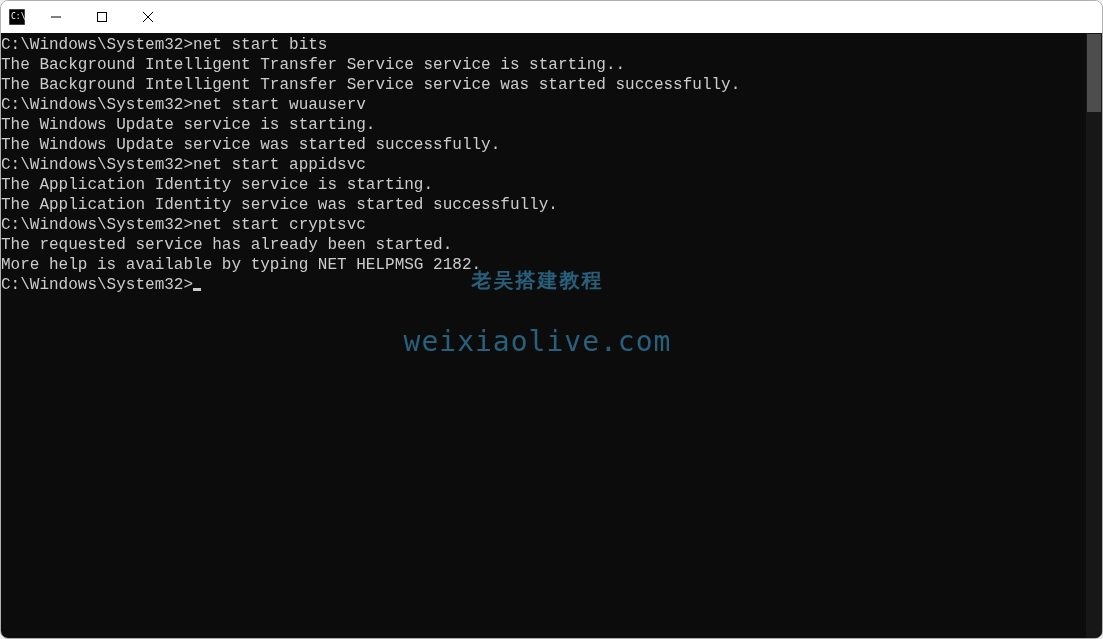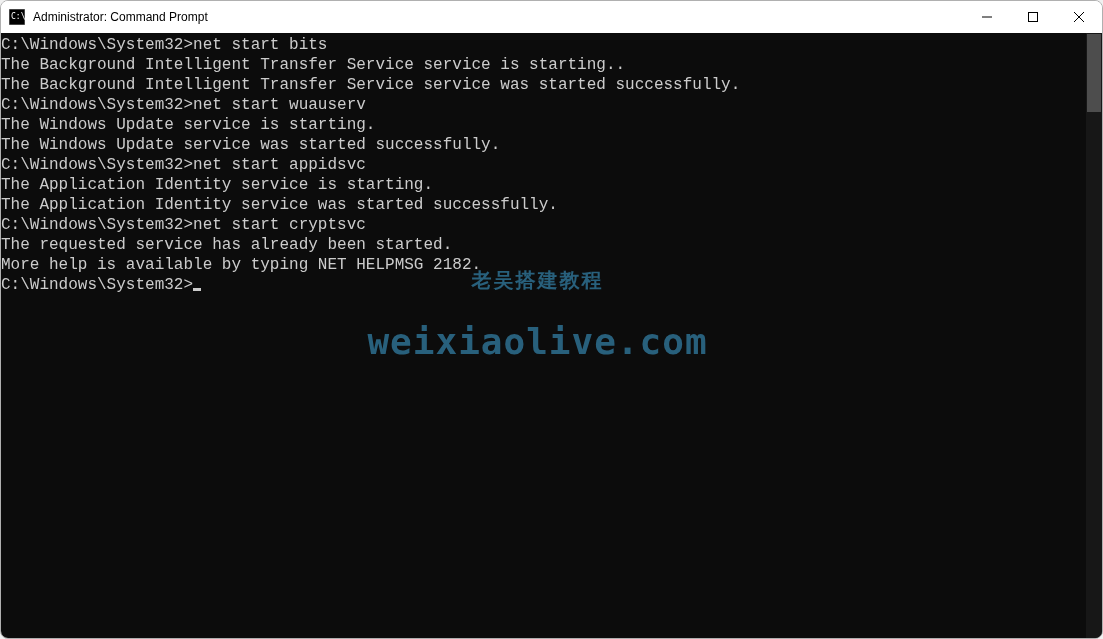--- a/index.html
+++ b/index.html
@@ -111,40 +111,39 @@
     }
     .watermark-top {
       font-family: "Microsoft YaHei", "SimHei", sans-serif;
       font-size: 20px;
       font-weight: 700;
       color: #2e6f90;
       letter-spacing: 2px;
     }
     .watermark-bottom {
       font-family: Consolas, monospace;
-      font-size: 36px;
-      font-weight: 700;
+      font-size: 28px;
+      font-weight: 400;
       color: #2e6f90;
       letter-spacing: 1px;
       margin-top: 2px;
     }
   </style>
 </head>
 <body>
 
 <div class="window">
 
   <div class="titlebar">
     <span class="titlebar-icon">
       <svg width="16" height="16" viewBox="0 0 16 16">
         <rect x="0" y="0" width="16" height="16" fill="#000" stroke="#888" stroke-width="1"></rect>
         <text x="2" y="10" font-family="Consolas,monospace" font-size="8" fill="#fff">C:\</text>
       </svg>
     </span>
-    <span class="titlebar-text">Administrator: Command Prompt</span>
     <div class="window-controls">
       <div class="win-btn">
         <svg width="10" height="10" viewBox="0 0 10 10">
             <line x1="0" y1="5" x2="10" y2="5" stroke="#000" stroke-width="1"></line>
           </svg>
       </div>
       <div class="win-btn">
         <svg width="10" height="10" viewBox="0 0 10 10">
             <rect x="0.5" y="0.5" width="9" height="9" fill="none" stroke="#000" stroke-width="1"></rect>
           </svg>

